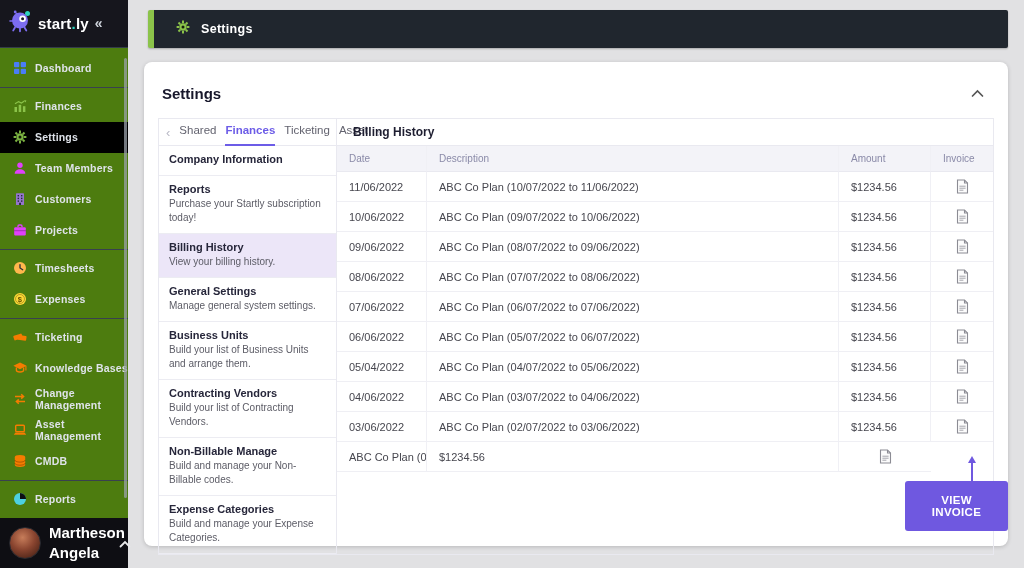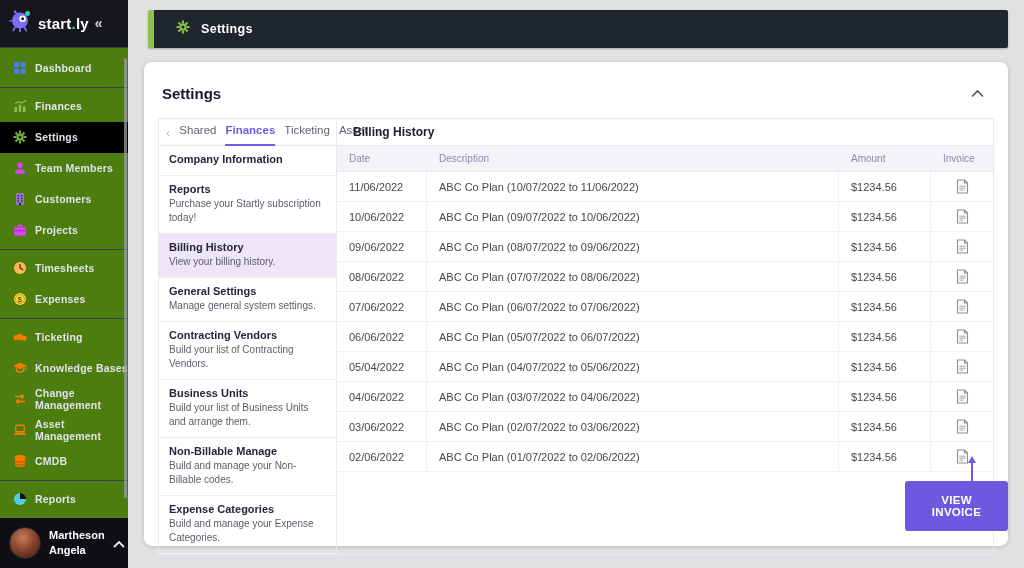--- a/index.html
+++ b/index.html
@@ -39,21 +39,21 @@
   }
   .user-area {
     height:60px; background:#0e0e13; display:flex; align-items:center;
     padding:0 9px; gap:8px;
   }
   .avatar {
     width:32px; height:32px; border-radius:50%; flex-shrink:0;
     background:radial-gradient(circle at 42% 32%, #c77d5a 0%, #8a4530 45%, #3f1d12 95%);
     border:1px solid #2a2a30;
   }
-  .user-name { color:#fff; font-size:11px; font-weight:bold; line-height:1.35; width:62px; }
+  .user-name { color:#fff; font-size:15px; font-weight:bold; line-height:1.35; width:62px; }
   .user-chevron { margin-left:auto; }
 
   
   .main { flex:1; display:flex; flex-direction:column; }
   .topbar {
     margin:10px 16px 0 20px; height:38px; background:#20262e;
     border-left:6px solid #8BC34A; border-radius:2px;
     display:flex; align-items:center; padding-left:22px; gap:11px;
     box-shadow:0 1px 2px rgba(0,0,0,.25);
   }
@@ -374,26 +374,26 @@
           </div>
           <div class="menu-item active">
             <span class="menu-item-title">Billing History</span>
             <span class="menu-item-desc">View your billing history.</span>
           </div>
           <div class="menu-item">
             <span class="menu-item-title">General Settings</span>
             <span class="menu-item-desc">Manage general system settings.</span>
           </div>
           <div class="menu-item">
+            <span class="menu-item-title">Business Units</span>
+            <span class="menu-item-desc">Build your list of Business Units and arrange them.</span>
+          </div>
+          <div class="menu-item">
             <span class="menu-item-title">Contracting Vendors</span>
             <span class="menu-item-desc">Build your list of Contracting Vendors.</span>
-          </div>
-          <div class="menu-item">
-            <span class="menu-item-title">Business Units</span>
-            <span class="menu-item-desc">Build your list of Business Units and arrange them.</span>
           </div>
           <div class="menu-item">
             <span class="menu-item-title">Non-Billable Manage</span>
             <span class="menu-item-desc">Build and manage your Non-Billable codes.</span>
           </div>
           <div class="menu-item">
             <span class="menu-item-title">Expense Categories</span>
             <span class="menu-item-desc">Build and manage your Expense Categories.</span>
           </div>
         </div>
@@ -543,21 +543,20 @@
                 <path d="M8.5 1v3h3" fill="none" stroke="#8c8c94" stroke-width="1.1"></path>
                 <g stroke="#9a9aa2" stroke-width="0.9">
                   <line x1="3.4" y1="7.2" x2="9.6" y2="7.2"></line>
                   <line x1="3.4" y1="9.2" x2="9.6" y2="9.2"></line>
                   <line x1="3.4" y1="11.2" x2="7.4" y2="11.2"></line>
                 </g>
               </svg>
             </div>
           </div>
           <div class="tbl-row data">
-            <div class="td">02/06/2022</div>
             <div class="td">ABC Co Plan (01/07/2022 to 02/06/2022)</div>
             <div class="td">$1234.56</div>
             <div class="td invoice">
               <svg width="13" height="15" viewBox="0 0 13 15" aria-hidden="true">
                 <path d="M1.5 1h7l3 3v10h-10z" fill="#fcfcfc" stroke="#8c8c94" stroke-width="1.1"></path>
                 <path d="M8.5 1v3h3" fill="none" stroke="#8c8c94" stroke-width="1.1"></path>
                 <g stroke="#9a9aa2" stroke-width="0.9">
                   <line x1="3.4" y1="7.2" x2="9.6" y2="7.2"></line>
                   <line x1="3.4" y1="9.2" x2="9.6" y2="9.2"></line>
                   <line x1="3.4" y1="11.2" x2="7.4" y2="11.2"></line>

